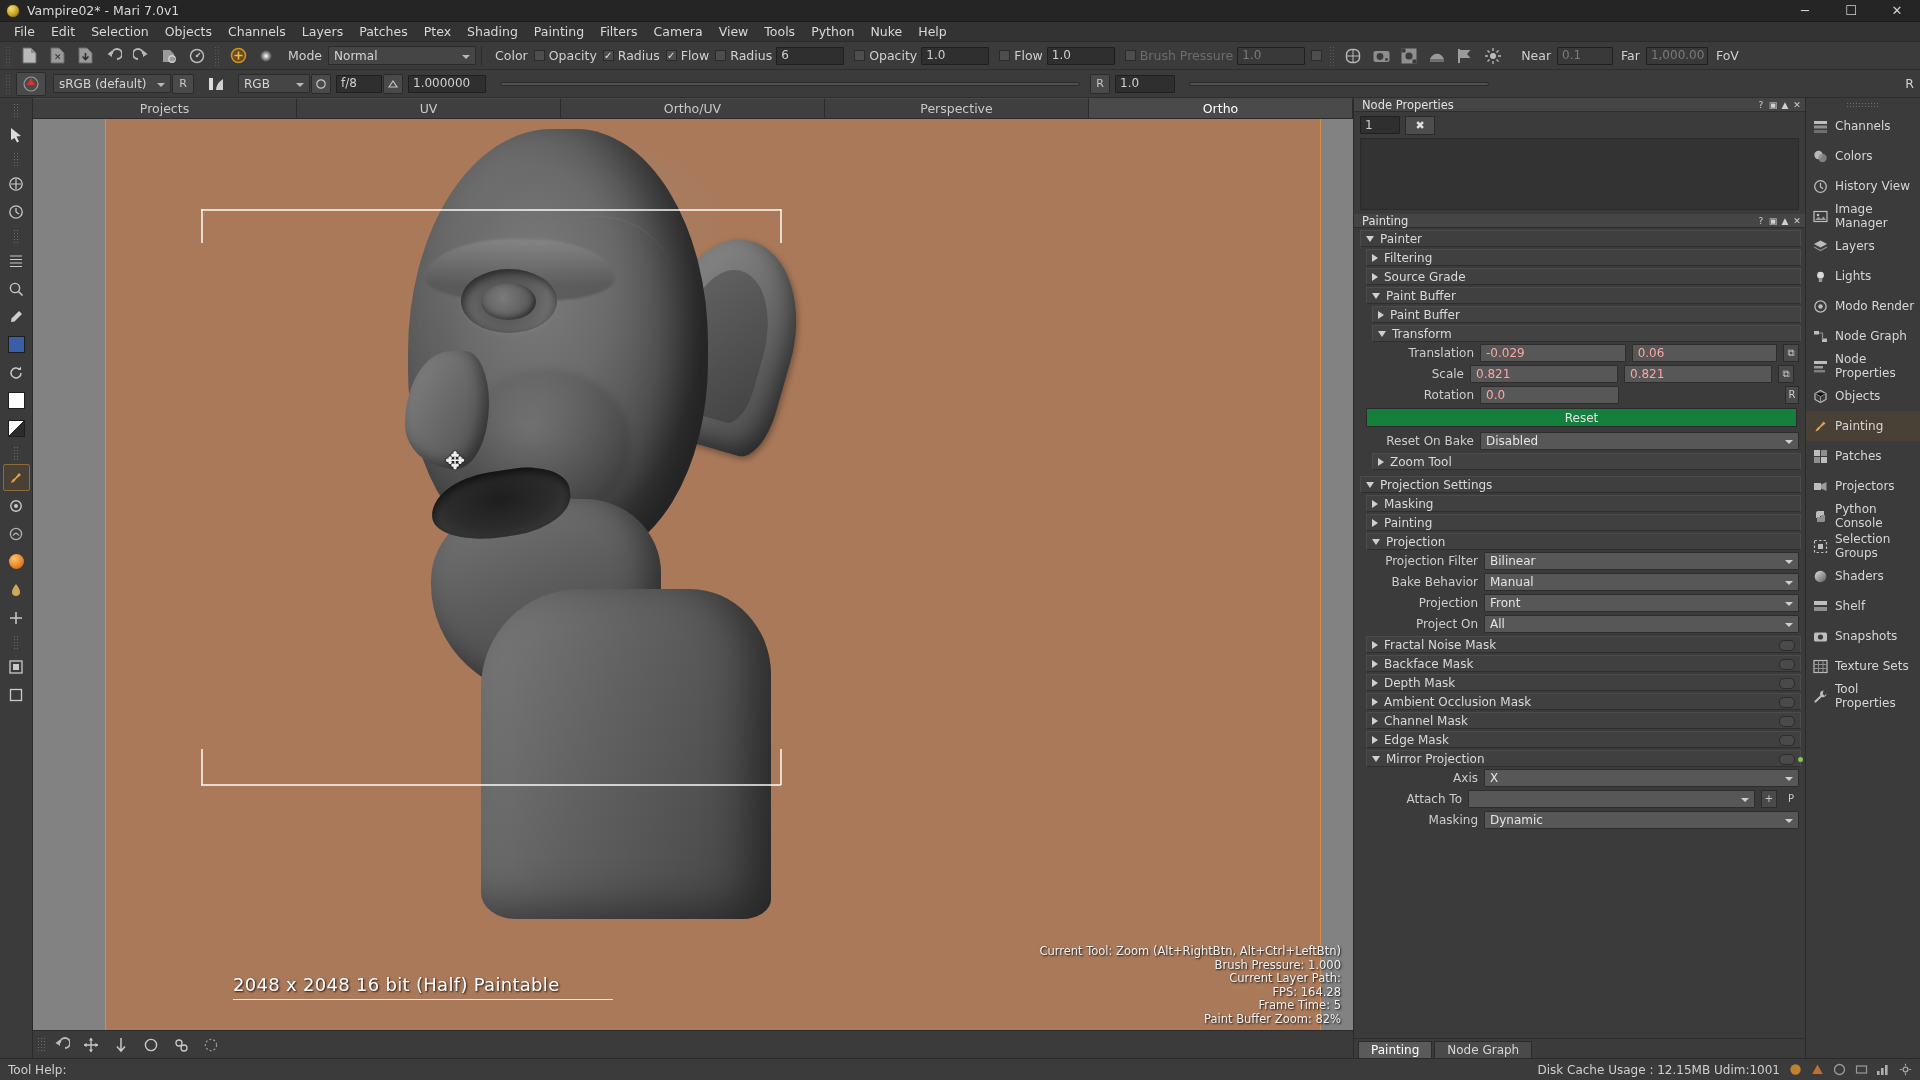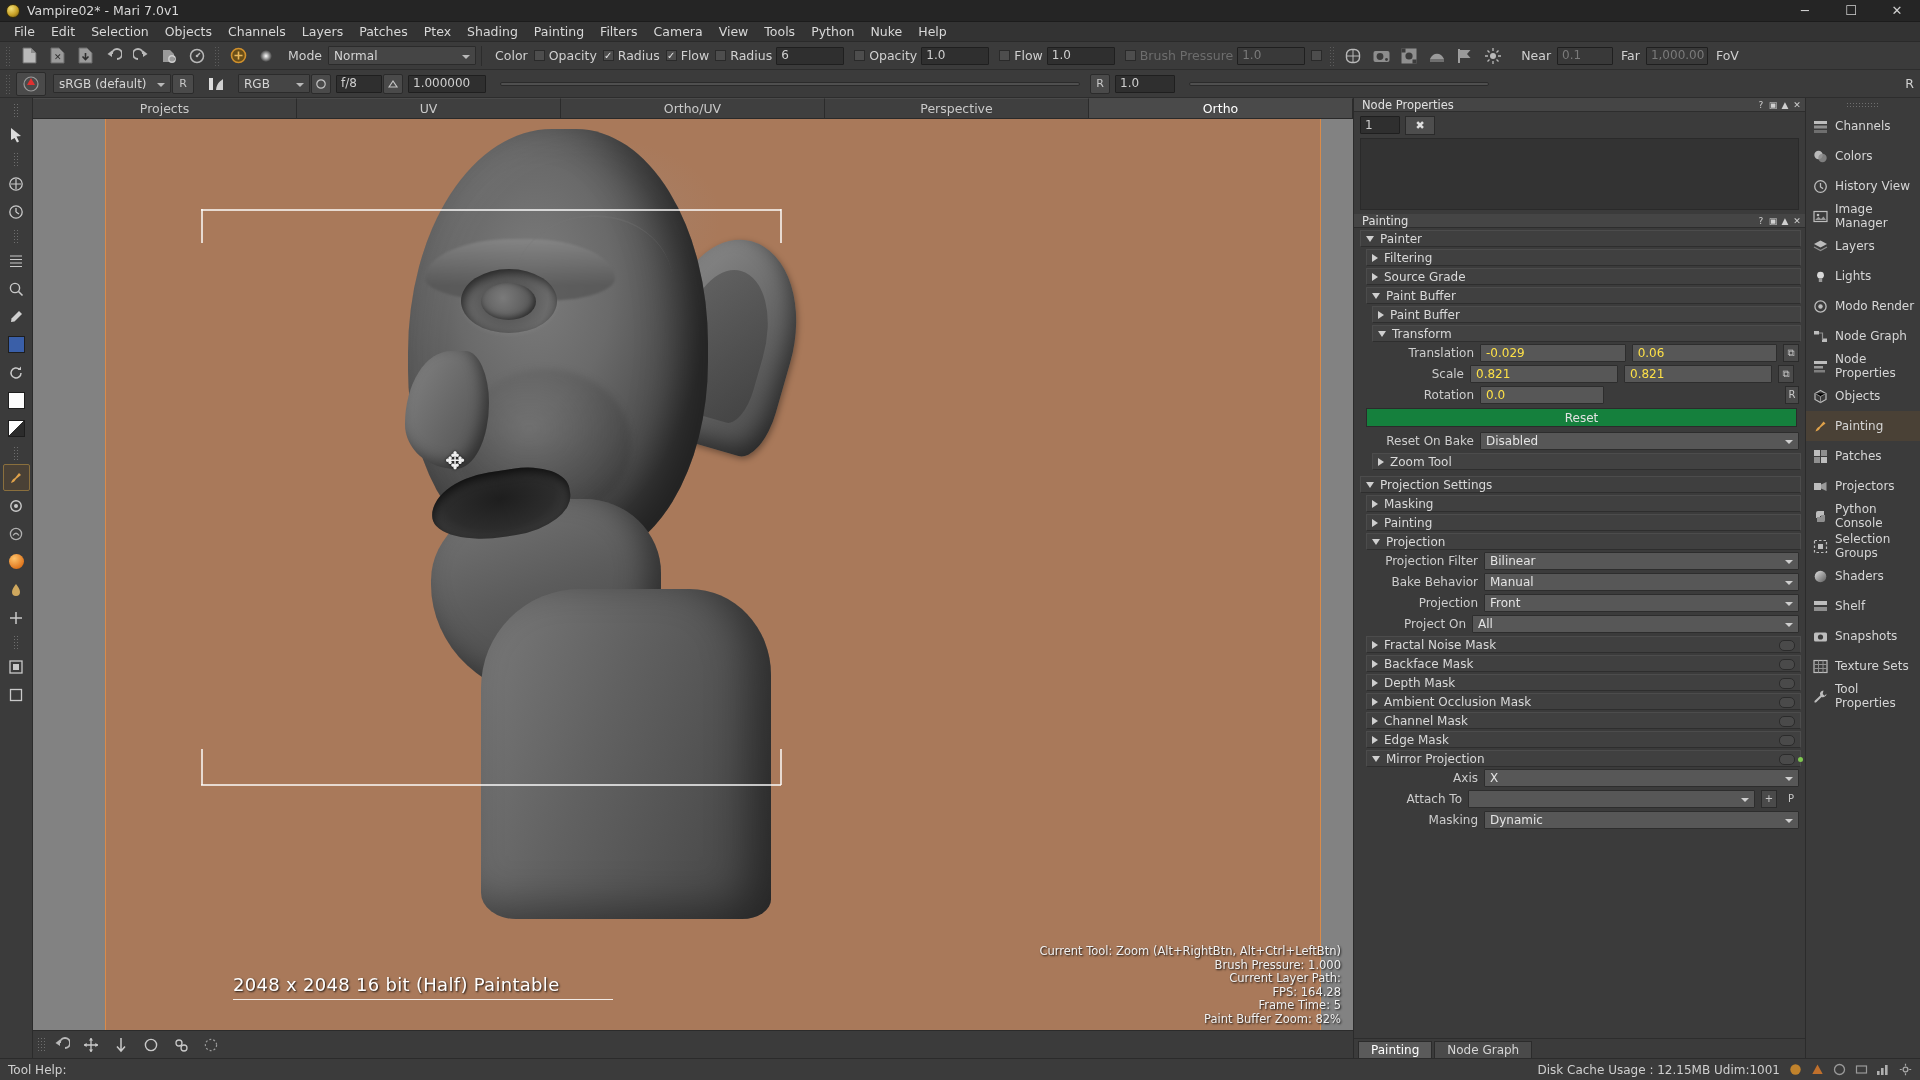--- a/index.html
+++ b/index.html
@@ -247,21 +247,21 @@
   .sect-toggle {
     position:absolute; right:5px; top:3px; width:16px; height:11px;
     background:#4a4a4a; border:1px solid #2b2b2b; border-radius:5px;
   }
   .sect-toggle .knob { width:7px;height:7px;border-radius:50%;background:#7e7e7e; margin:1px; }
   .sect-dot { position:absolute; right:-3px; top:6px; width:5px;height:5px;border-radius:50%; background:#7ec850; }
 
   .prow { height:21px; display:flex; align-items:center; padding:0 6px 0 14px; gap:6px; }
   .plabel { font-size:12px; color:#cdcdcd; text-align:right; flex:0 0 auto; }
   .pfield {
-    height:18px; background:#575757; border:1px solid #2d2d2d; color:#fde047;
+    height:18px; background:#575757; border:1px solid #2d2d2d; color:#fca5a5;
     font-size:12px; padding:0 5px; display:flex; align-items:center; border-radius:1px;
   }
   .pcombo {
     height:18px; background:#575757; border:1px solid #2d2d2d; color:#e4e4e4;
     font-size:12px; padding:0 16px 0 5px; display:flex; align-items:center;
     position:relative; border-radius:1px;
   }
   .pcombo::after {
     content:""; position:absolute; right:5px; top:7px;
     border-left:4px solid transparent; border-right:4px solid transparent; border-top:4px solid #cfcfcf;
@@ -775,21 +775,21 @@
 
         <div class="prow" style="padding-left:10px;">
           <span class="plabel" style="width:100px;">Scale</span>
           <span class="pfield" style="width:148px;">0.821</span>
           <span class="pfield" style="width:148px;">0.821</span>
           <span class="link-btn">⧉</span>
         </div>
 
         <div class="prow" style="padding-left:20px;">
           <span class="plabel" style="width:100px;">Rotation</span>
-          <span class="pfield" style="width:124px;">0.0</span>
+          <span class="pfield" style="width:139px;">0.0</span>
           <span style="flex:1"></span>
           <span class="link-btn" style="width:14px;">R</span>
         </div>
 
         <div class="reset-btn">Reset</div>
 
         <div class="prow" style="padding-left:20px;">
           <span class="plabel" style="width:100px;">Reset On Bake</span>
           <span class="pcombo" style="flex:1;">Disabled</span>
         </div>
@@ -824,21 +824,21 @@
           <span class="pcombo" style="flex:1;">Bilinear</span>
         </div>
         <div class="prow" style="padding-left:20px;">
           <span class="plabel" style="width:104px;">Bake Behavior</span>
           <span class="pcombo" style="flex:1;">Manual</span>
         </div>
         <div class="prow" style="padding-left:20px;">
           <span class="plabel" style="width:104px;">Projection</span>
           <span class="pcombo" style="flex:1;">Front</span>
         </div>
-        <div class="prow" style="padding-left:8px;">
+        <div class="prow" style="padding-left:20px;">
           <span class="plabel" style="width:104px;">Project On</span>
           <span class="pcombo" style="flex:1;">All</span>
         </div>
 
         <div class="sect-hdr lvl2">
           <span class="tri closed"></span>
           <span>Fractal Noise Mask</span>
           <span class="sect-toggle"><span class="knob"></span></span>
         </div>
         <div class="sect-hdr lvl2">

